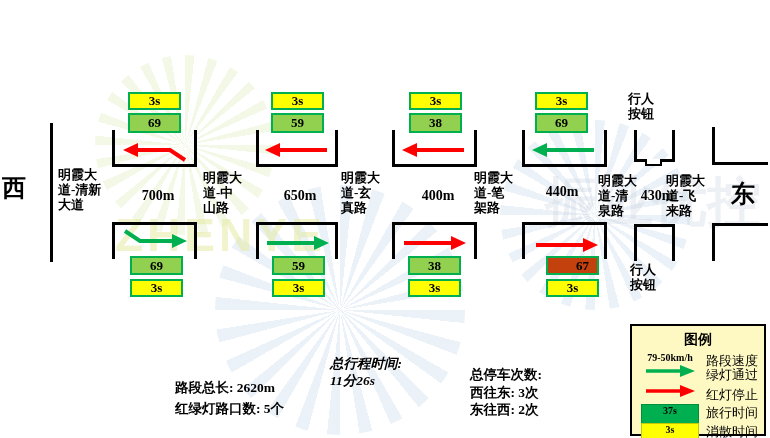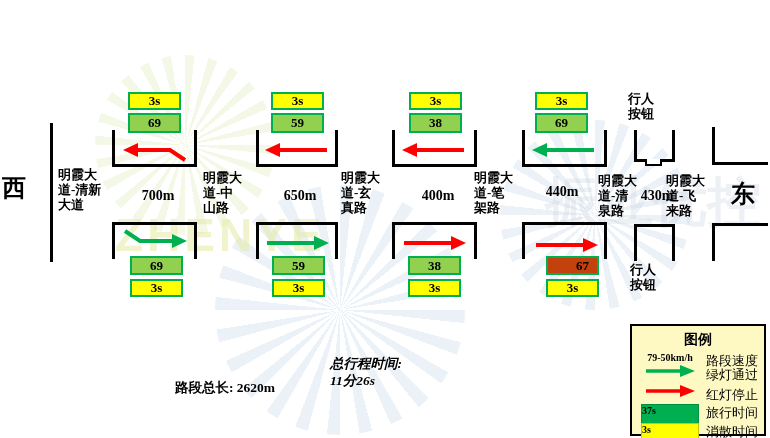--- a/index.html
+++ b/index.html
@@ -22,21 +22,21 @@
   .arrow{position:absolute;}
   .stat{position:absolute;font-weight:bold;font-size:13.5px;}
   .stat .ln{white-space:nowrap;}
   .legend{position:absolute;left:630px;top:324px;width:136px;height:112px;background:#fef9c3;
           box-sizing:border-box;border:2px solid #000;}
   .legend .ltitle{position:absolute;left:0;top:5px;width:100%;text-align:center;
                   font-size:14px;font-weight:bold;}
   .legend .lkey{position:absolute;left:6px;width:64px;text-align:center;}
   .legend .llabel{position:absolute;left:74px;font-size:13px;white-space:nowrap;}
   .legend .lbox{position:absolute;box-sizing:border-box;width:58px;height:31px;left:9px;
-                text-align:left;font-size:10px;line-height:12px;font-weight:bold;}
+                text-align:center;font-size:10px;line-height:12px;font-weight:bold;}
   .wm{position:absolute;font-weight:bold;pointer-events:none;white-space:nowrap;}
   .fan{position:absolute;border-radius:50%;pointer-events:none;
        background:repeating-conic-gradient(rgba(130,170,210,0.16) 0deg 6deg, rgba(255,255,255,0) 6deg 15deg);}
   .fan-green{background:repeating-conic-gradient(rgba(190,215,120,0.18) 0deg 6deg, rgba(255,255,255,0) 6deg 15deg);}
 </style>
 </head>
 <body>
 
 <div id="canvas">
 
@@ -144,24 +144,30 @@
 架路</div>
   <div class="xlabel" style="left:598px;top:173px;width:48px;">明霞大
 道-清
 泉路</div>
   <div class="xlabel" style="left:666px;top:173px;width:48px;">明霞大
 道-飞
 来路</div>
 
   <div class="stat" style="left:175px;top:377px;line-height:21px;">
     <div class="ln">路段总长: 2620m</div>
+    <div class="ln">红绿灯路口数: 5个</div>
   </div>
   <div class="stat" style="left:330px;top:356px;line-height:16.5px;font-style:italic;">
     <div class="ln">总行程时间:</div>
     <div class="ln">11分26s</div>
+  </div>
+  <div class="stat" style="left:470px;top:366px;line-height:17.5px;">
+    <div class="ln">总停车次数:</div>
+    <div class="ln">西往东: 3次</div>
+    <div class="ln">东往西: 2次</div>
   </div>
 
   <div class="legend">
     <div class="ltitle">图例</div>
     <div class="lkey" style="top:26px;font-size:10px;font-weight:bold;">79-50km/h</div>
     <div class="llabel" style="top:26px;">路段速度</div>
     <svg class="abs" style="left:12px;top:38px;" width="52" height="14" viewBox="0 0 52 14">
       <polyline points="2,7 37,7" fill="none" stroke-width="3.5" stroke="#00b050"></polyline>
       <polygon points="36,1 36,13 51,7" fill="#00b050"></polygon>
     </svg>

